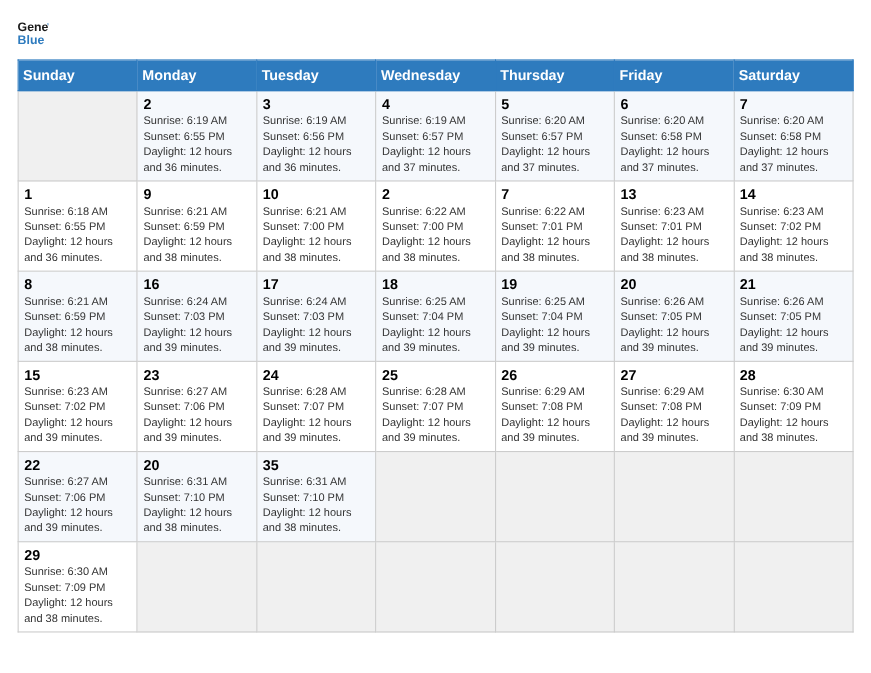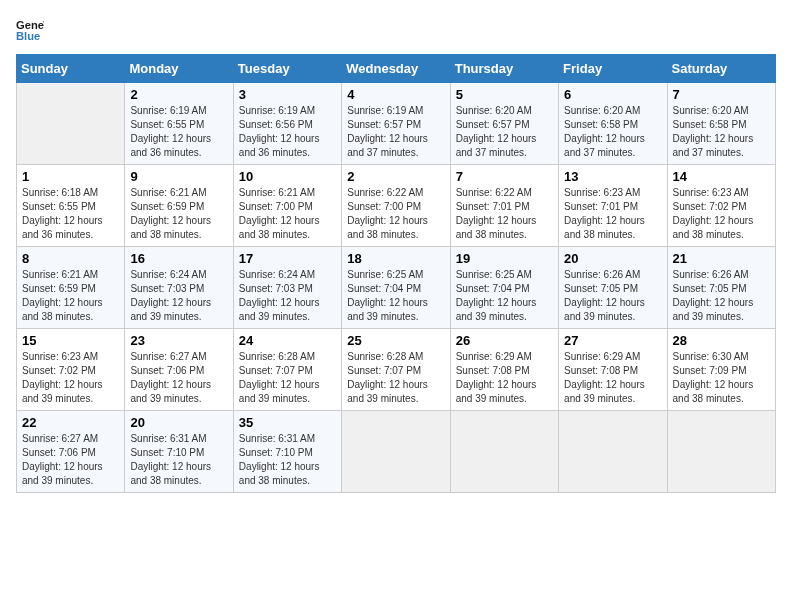--- a/index.html
+++ b/index.html
@@ -361,14 +361,30 @@
           Sunrise: 6:31 AM<br>
           Sunset: 7:10 PM<br>
           Daylight: 12 hours and 38 minutes.
         </div>
         </td>
         <td class="empty"></td>
         <td class="empty"></td>
         <td class="empty"></td>
         <td class="empty"></td>
       </tr>
+      <tr>
+        <td>
+          <span class="day-num">29</span>
+        <div class="day-detail">
+          Sunrise: 6:30 AM<br>
+          Sunset: 7:09 PM<br>
+          Daylight: 12 hours and 38 minutes.
+        </div>
+        </td>
+        <td class="empty"></td>
+        <td class="empty"></td>
+        <td class="empty"></td>
+        <td class="empty"></td>
+        <td class="empty"></td>
+        <td class="empty"></td>
+      </tr>
     </tbody>
 </table>
 
 </body></html>

